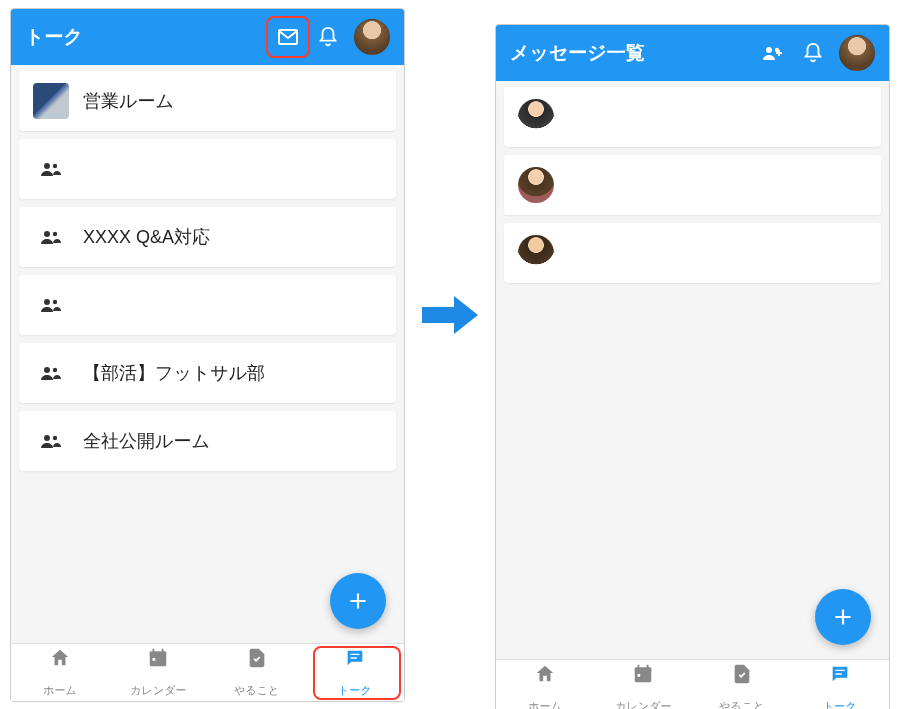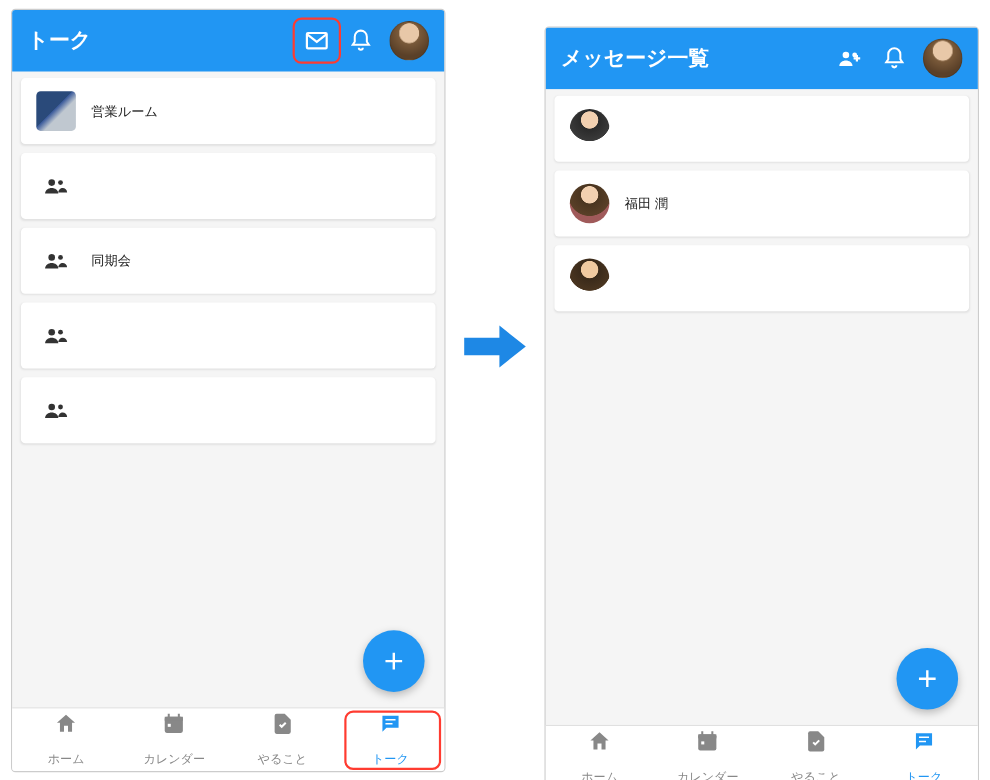--- a/index.html
+++ b/index.html
@@ -79,21 +79,21 @@
     align-items: center;
     justify-content: center;
     margin-right: 14px;
     flex-shrink: 0;
   }
   .card .cicon.person {
     border-radius: 50%;
     overflow: hidden;
   }
   .card .label {
-    font-size: 12px;
+    font-size: 18px;
     color: #222;
     flex: 1;
   }
   .card .count {
     font-size: 14px;
     color: #444;
   }
 
   .fab {
     position: absolute;
@@ -189,41 +189,53 @@
     </div>
     <div class="card">
       <div class="cicon">
         <svg viewBox="0 0 24 24" width="24" height="24" fill="#333">
             <circle cx="8" cy="9" r="3"></circle>
             <circle cx="16" cy="9" r="2.2"></circle>
             <path d="M2 19c0-3 3-5 6-5s6 2 6 5"></path>
             <path d="M14 18c0-2.3 2-4 4-4s4 1.4 4 4"></path>
           </svg>
       </div>
-      <div class="label">同期会</div>
-    </div>
-    <div class="card">
-      <div class="cicon">
-        <svg viewBox="0 0 24 24" width="24" height="24" fill="#333">
-            <circle cx="8" cy="9" r="3"></circle>
-            <circle cx="16" cy="9" r="2.2"></circle>
-            <path d="M2 19c0-3 3-5 6-5s6 2 6 5"></path>
-            <path d="M14 18c0-2.3 2-4 4-4s4 1.4 4 4"></path>
-          </svg>
-      </div>
-    </div>
-    <div class="card">
-      <div class="cicon">
-        <svg viewBox="0 0 24 24" width="24" height="24" fill="#333">
-            <circle cx="8" cy="9" r="3"></circle>
-            <circle cx="16" cy="9" r="2.2"></circle>
-            <path d="M2 19c0-3 3-5 6-5s6 2 6 5"></path>
-            <path d="M14 18c0-2.3 2-4 4-4s4 1.4 4 4"></path>
-          </svg>
-      </div>
+      <div class="label">XXXX Q&amp;A対応</div>
+    </div>
+    <div class="card">
+      <div class="cicon">
+        <svg viewBox="0 0 24 24" width="24" height="24" fill="#333">
+            <circle cx="8" cy="9" r="3"></circle>
+            <circle cx="16" cy="9" r="2.2"></circle>
+            <path d="M2 19c0-3 3-5 6-5s6 2 6 5"></path>
+            <path d="M14 18c0-2.3 2-4 4-4s4 1.4 4 4"></path>
+          </svg>
+      </div>
+    </div>
+    <div class="card">
+      <div class="cicon">
+        <svg viewBox="0 0 24 24" width="24" height="24" fill="#333">
+            <circle cx="8" cy="9" r="3"></circle>
+            <circle cx="16" cy="9" r="2.2"></circle>
+            <path d="M2 19c0-3 3-5 6-5s6 2 6 5"></path>
+            <path d="M14 18c0-2.3 2-4 4-4s4 1.4 4 4"></path>
+          </svg>
+      </div>
+      <div class="label">【部活】フットサル部</div>
+    </div>
+    <div class="card">
+      <div class="cicon">
+        <svg viewBox="0 0 24 24" width="24" height="24" fill="#333">
+            <circle cx="8" cy="9" r="3"></circle>
+            <circle cx="16" cy="9" r="2.2"></circle>
+            <path d="M2 19c0-3 3-5 6-5s6 2 6 5"></path>
+            <path d="M14 18c0-2.3 2-4 4-4s4 1.4 4 4"></path>
+          </svg>
+      </div>
+      <div class="label">全社公開ルーム</div>
     </div>
 
     <div class="fab">
       <svg viewBox="0 0 24 24" width="26" height="26" stroke="#fff" stroke-width="2">
           <path d="M12 5v14M5 12h14"></path>
         </svg>
     </div>
   </div>
 
   <div class="bottomnav">
@@ -287,21 +299,20 @@
     </div>
     <div class="avatar-head"></div>
   </div>
 
   <div class="content">
     <div class="card">
       <div class="cicon person av1"></div>
     </div>
     <div class="card">
       <div class="cicon person av2"></div>
-      <div class="label">福田 潤</div>
     </div>
     <div class="card">
       <div class="cicon person av3"></div>
     </div>
 
     <div class="fab">
       <svg viewBox="0 0 24 24" width="26" height="26" stroke="#fff" stroke-width="2">
           <path d="M12 5v14M5 12h14"></path>
         </svg>
     </div>

